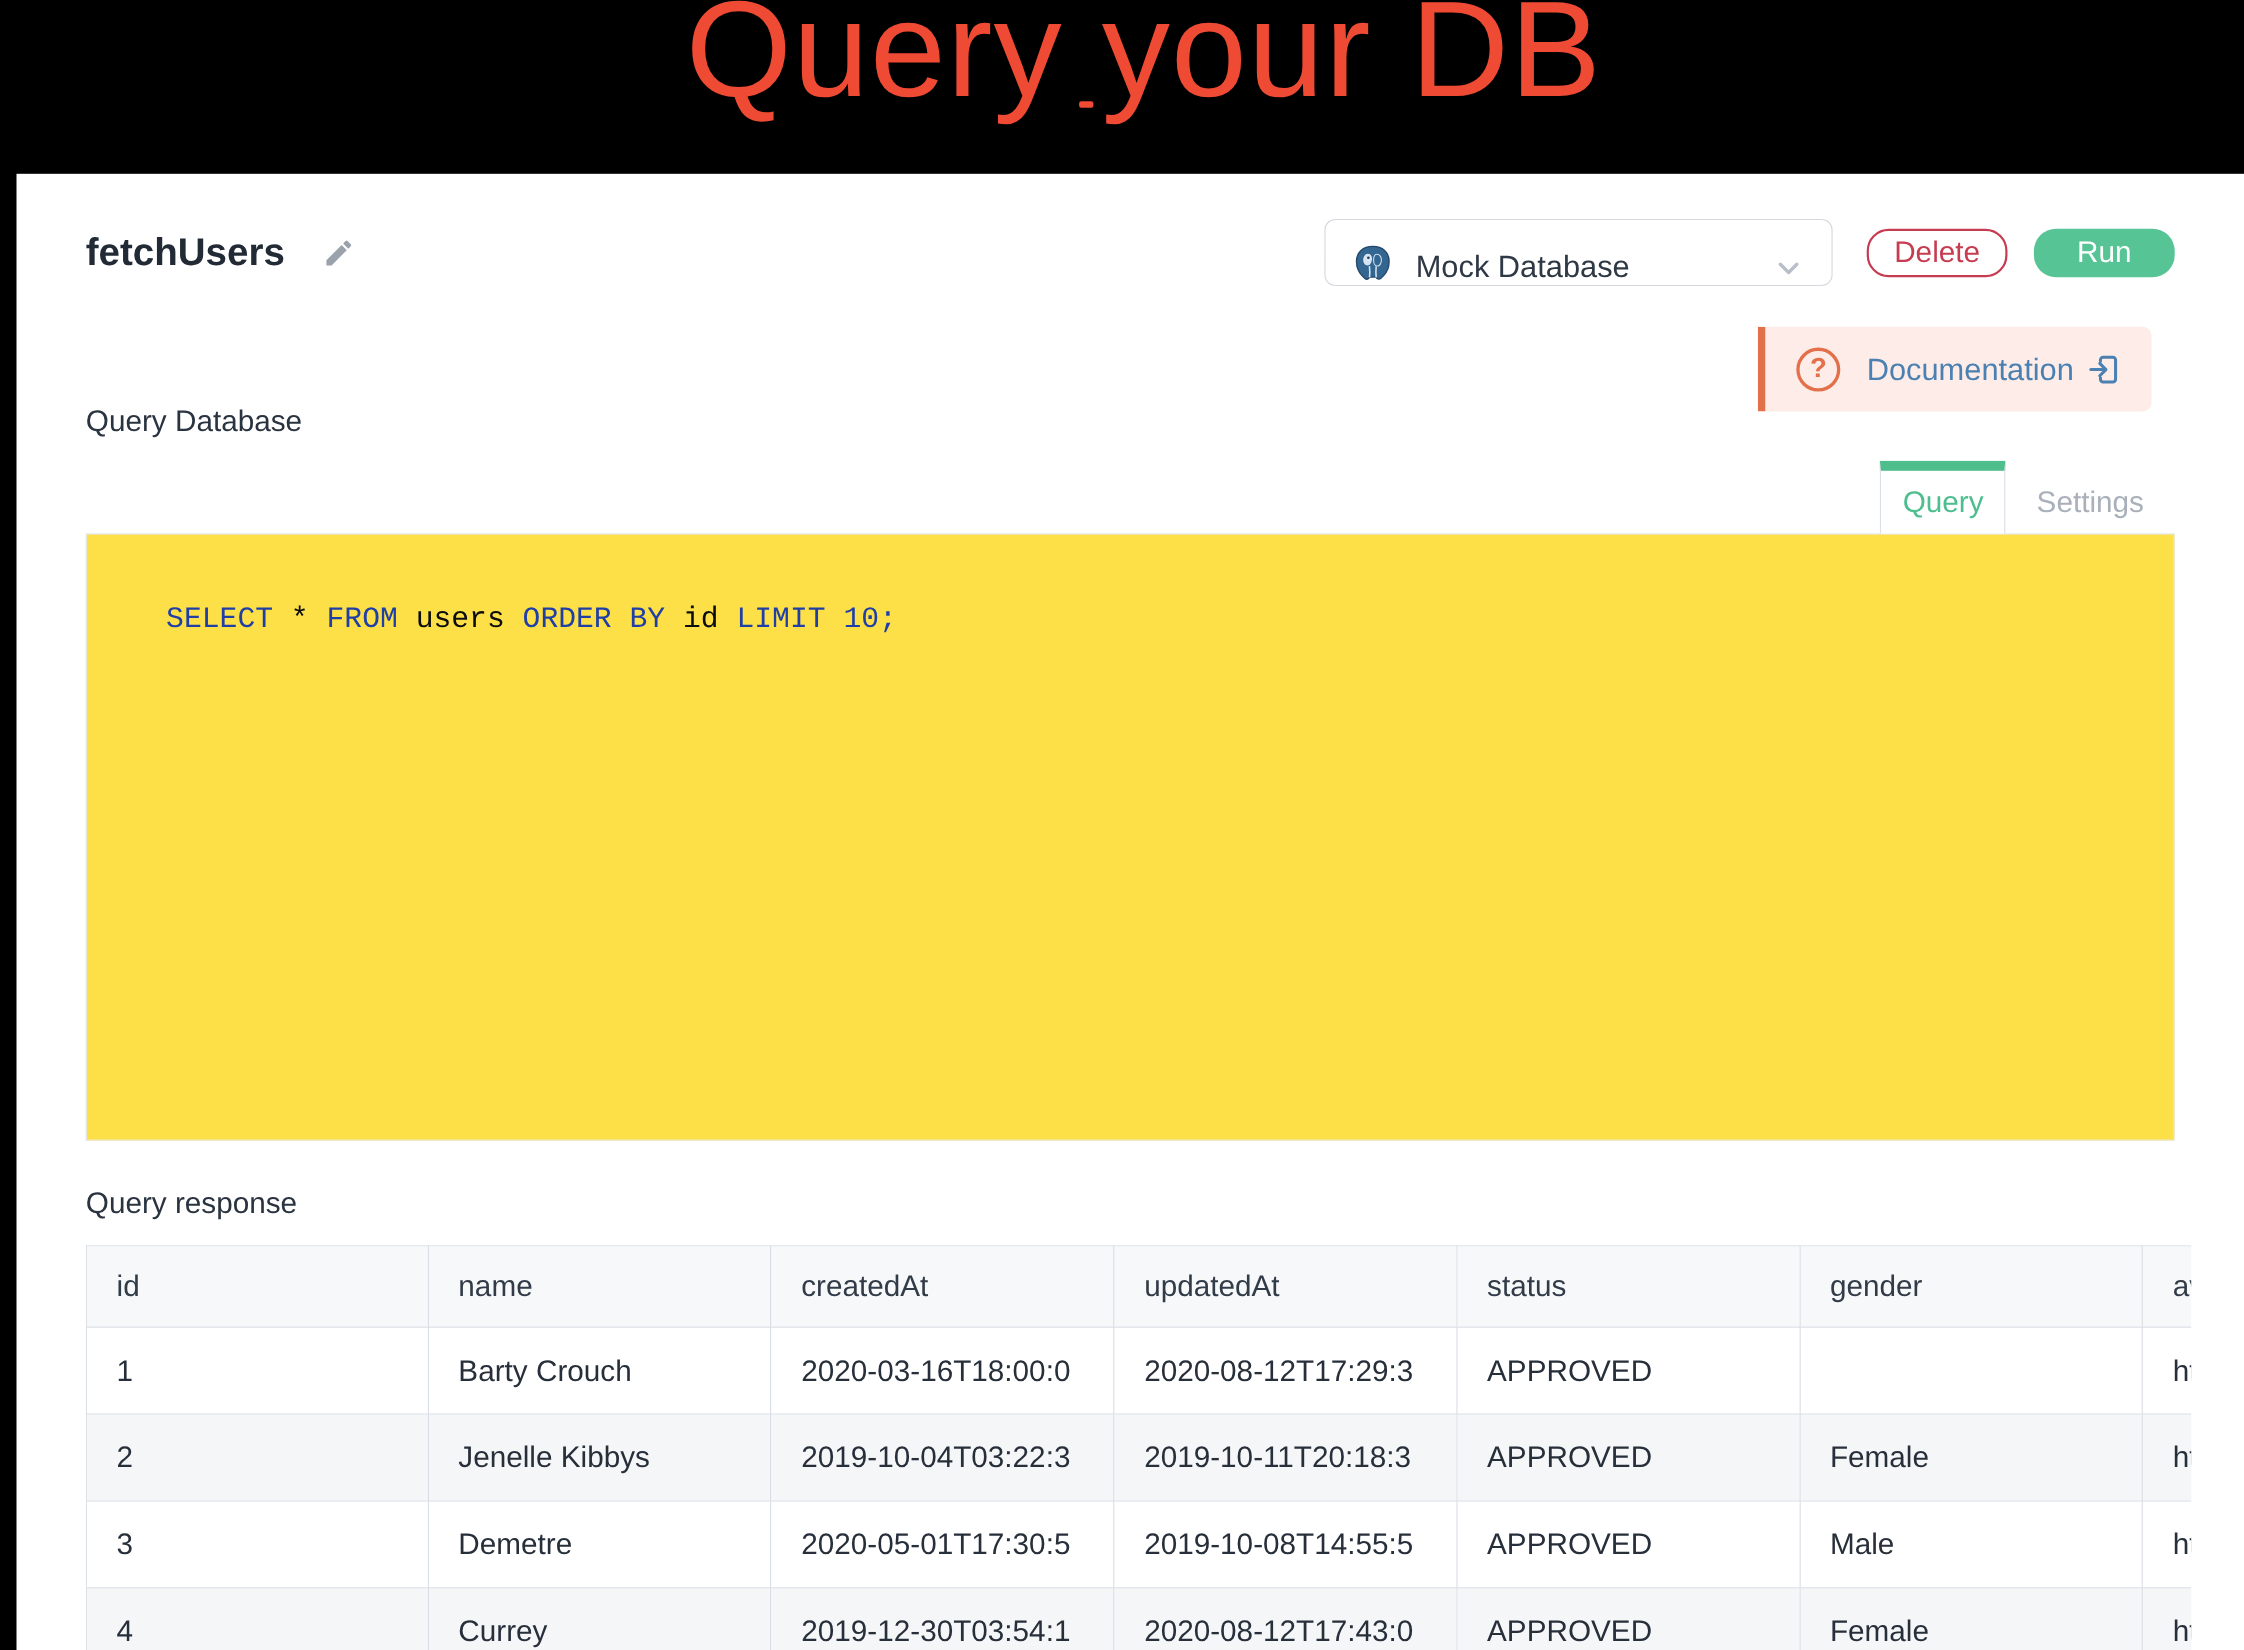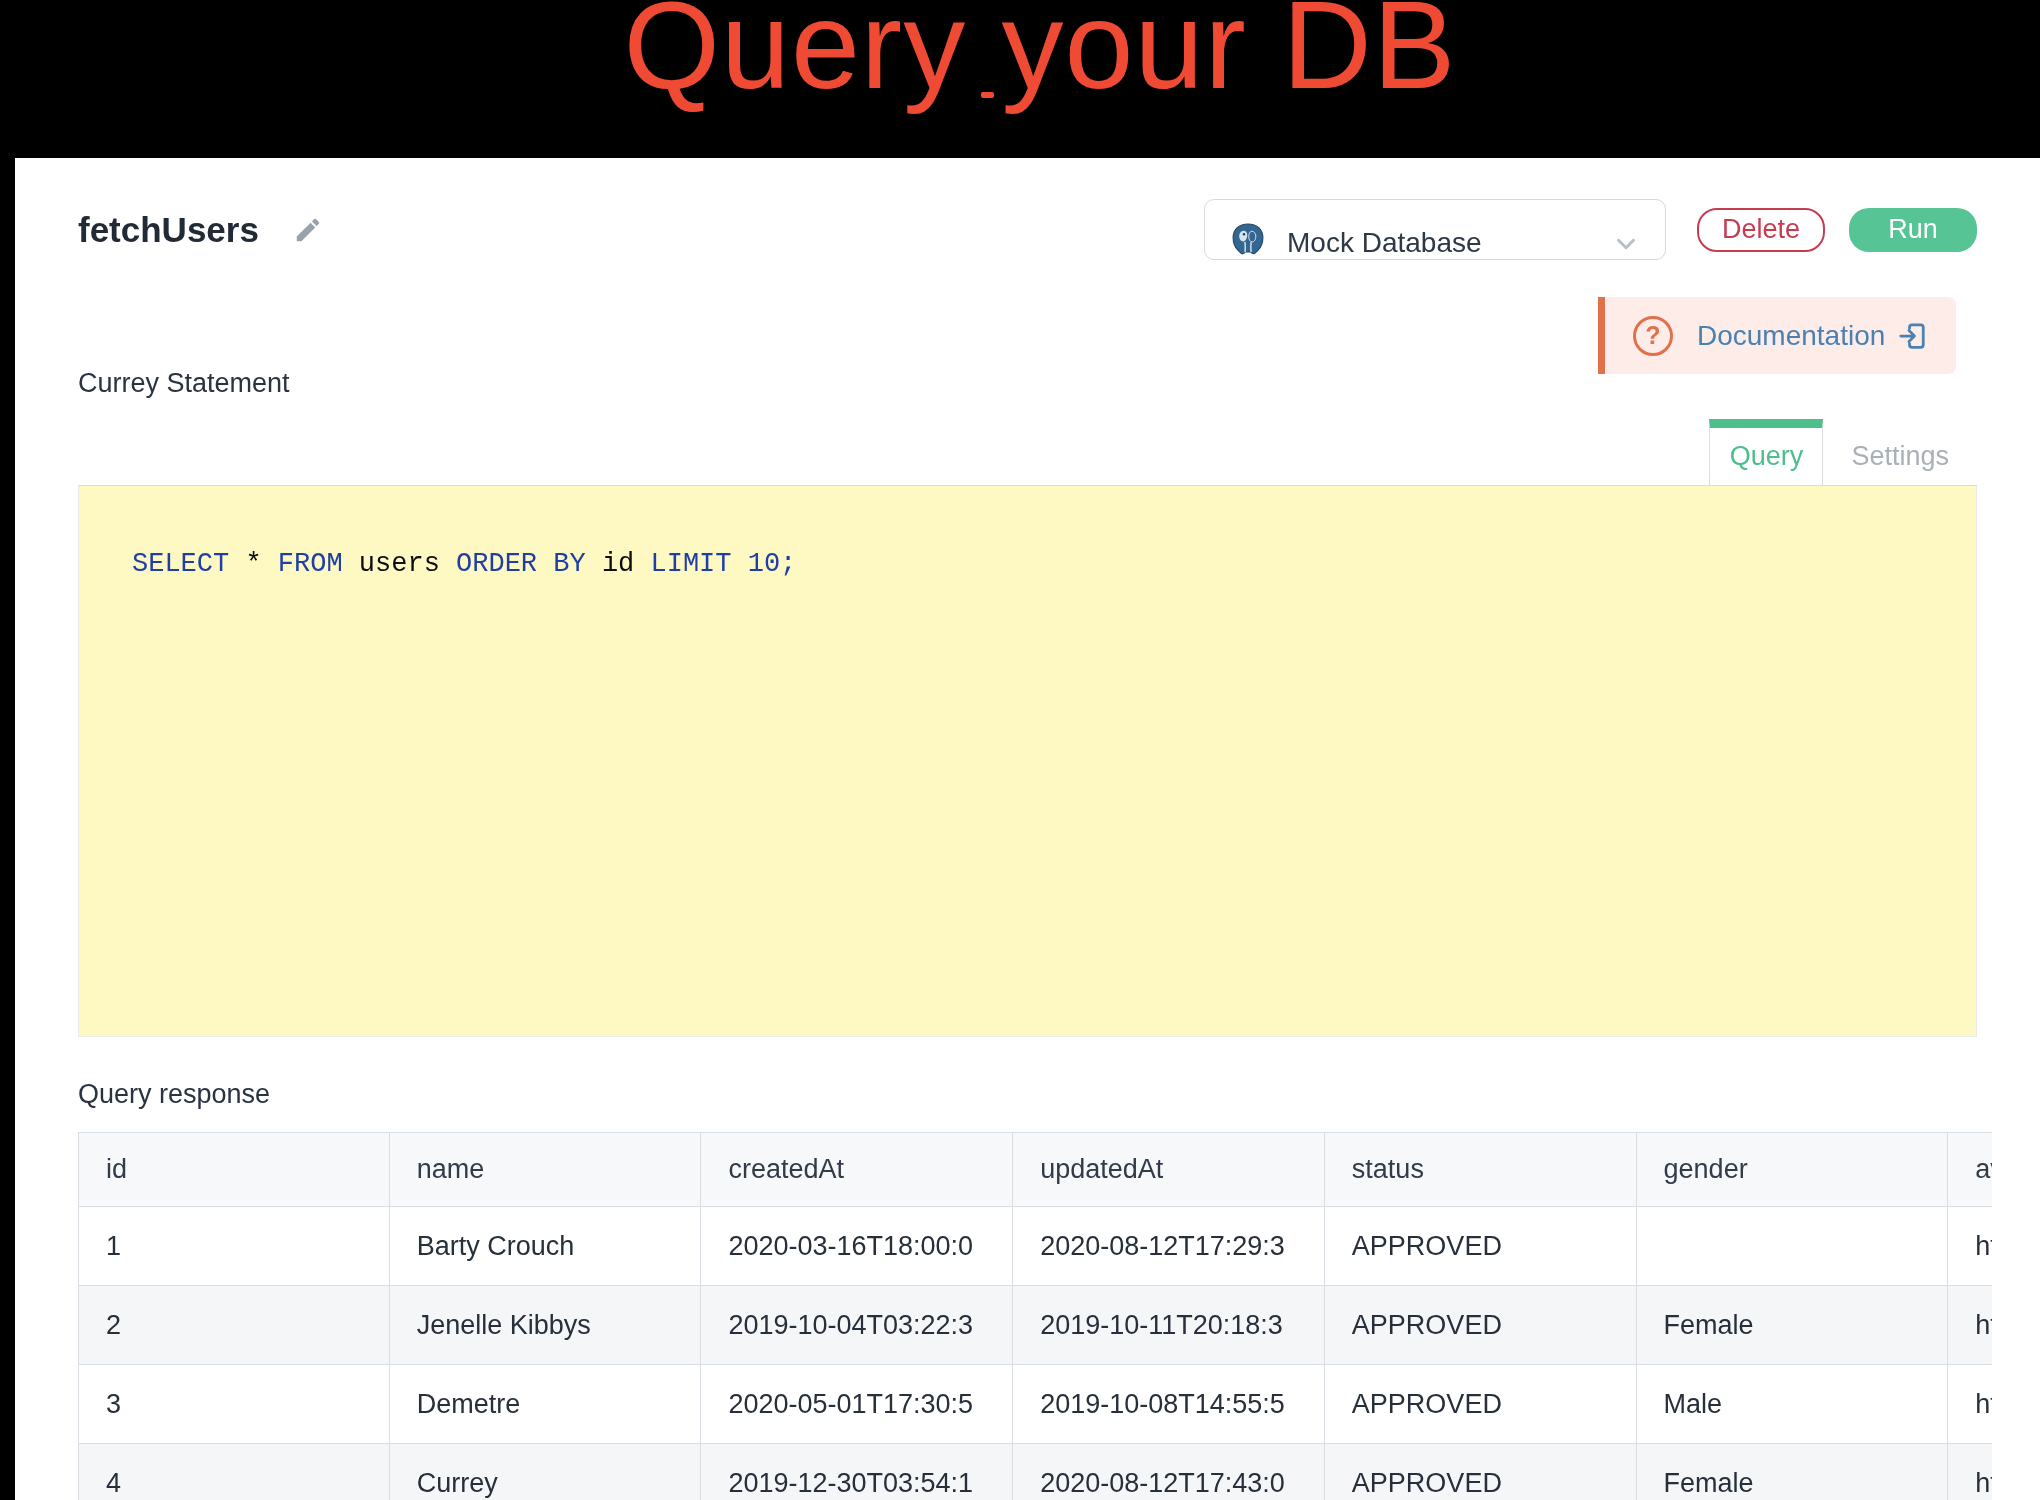--- a/index.html
+++ b/index.html
@@ -51,21 +51,21 @@
   .lbl-statement{margin-top:109px;}
   .lbl-response{margin-top:43px;}
 
   
   .tabs{margin-top:22px;height:67px;border-bottom:1px solid #d9dde2;display:flex;align-items:stretch;justify-content:flex-end;}
   .tab{font-size:27px;display:flex;align-items:center;cursor:pointer;}
   .tab-active{width:114px;justify-content:center;border-left:1px solid #dadfe4;border-right:1px solid #dadfe4;border-top:9px solid var(--tab-green);color:#4dbe8d;background:#fff;}
   .tab-plain{padding:9px 28px 0 28px;color:#a9b0ba;}
 
   
-  .editor{height:551px;border:1px solid #e8eaee;border-top:none;background:#fef9c3;padding:63px 0 0 53px;cursor:text;}
+  .editor{height:551px;border:1px solid #e8eaee;border-top:none;background:#fde047;padding:63px 0 0 72px;cursor:text;}
   .code{font-family:"Liberation Mono", monospace;font-size:27px;color:#0c0d0f;white-space:pre;}
   .code .kw{color:var(--kw-blue);}
 
   
   .table-wrap{margin-top:24px;overflow:hidden;width:1914px;}
   table{border-collapse:collapse;table-layout:fixed;width:2100px;}
   col.c-id{width:299px;}col.c-std{width:300px;}col.c-avatar{width:221px;}
   th,td{border:1px solid var(--border);text-align:left;padding:0 10px 0 27px;overflow:hidden;white-space:nowrap;}
   th{height:74px;background:#f7f8fa;font-weight:500;color:#323c48;font-size:27px;}
   td{height:79px;color:#272f3a;font-size:27px;background:#fff;}
@@ -117,21 +117,21 @@
       <span class="qmark">?</span>
       <span class="doc-label">Documentation</span>
       <span class="ext">
         <svg viewBox="0 0 24 24" fill="none" stroke="#4a80b2" stroke-width="2.2" stroke-linecap="round" stroke-linejoin="round">
           <path d="M10 6V5a2 2 0 0 1 2-2h7a2 2 0 0 1 2 2v14a2 2 0 0 1-2 2h-7a2 2 0 0 1-2-2v-1"></path>
           <path d="M3 12h11M14 12l-4.5-4.5M14 12l-4.5 4.5"></path>
         </svg>
       </span>
     </div>
 
-    <div class="section-label lbl-statement">Currey Statement</div>
+    <div class="section-label lbl-statement">Query Database</div>
 
     <div class="tabs">
       <div class="tab tab-active">Query</div>
       <div class="tab tab-plain">Settings</div>
     </div>
 
     <div class="editor">
       <div class="code" id="sql-line"><span class="kw">SELECT</span><span> * </span><span class="kw">FROM</span><span> users </span><span class="kw">ORDER BY</span><span> id </span><span class="kw">LIMIT</span><span> </span><span class="kw">10;</span></div>
     </div>
 

